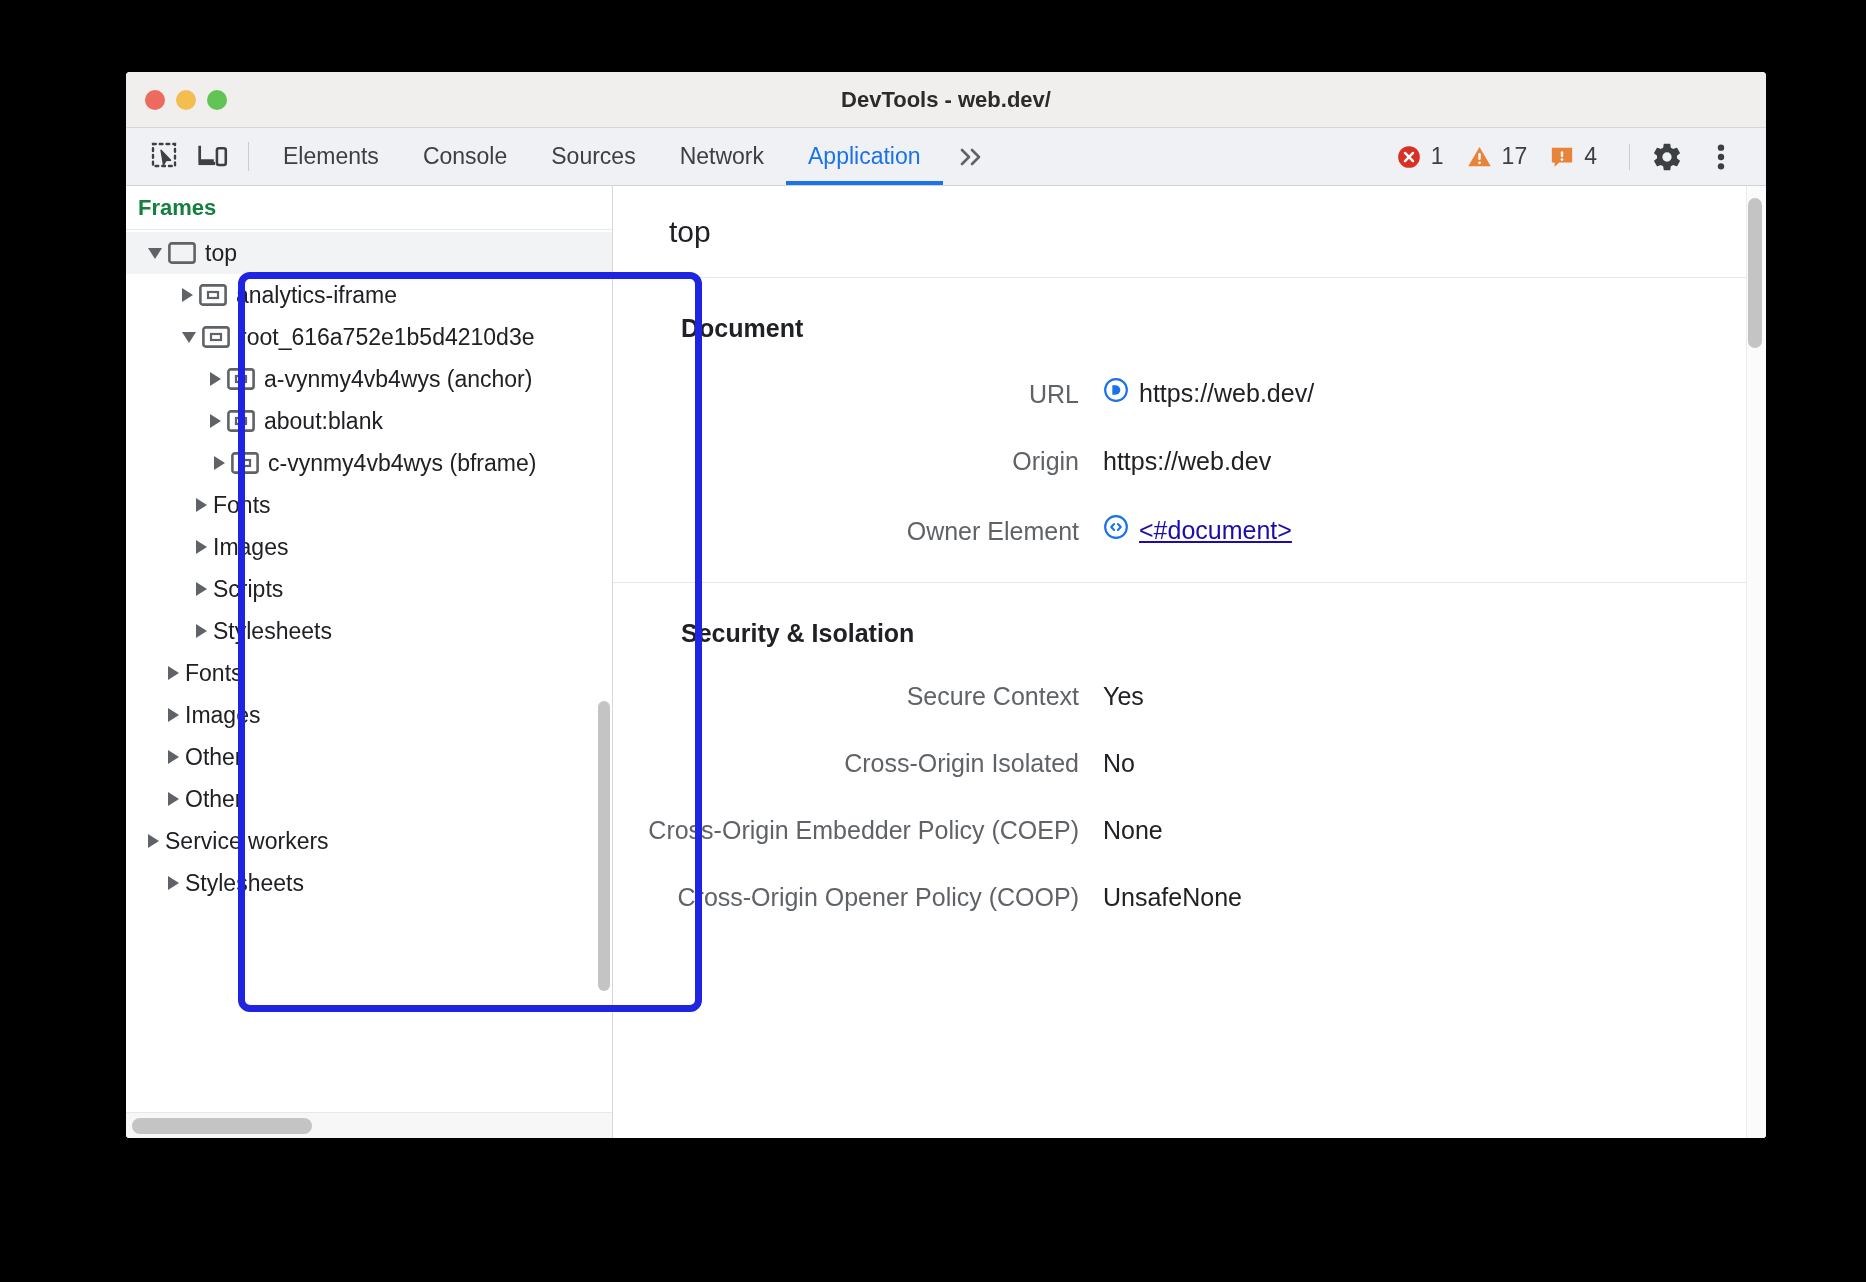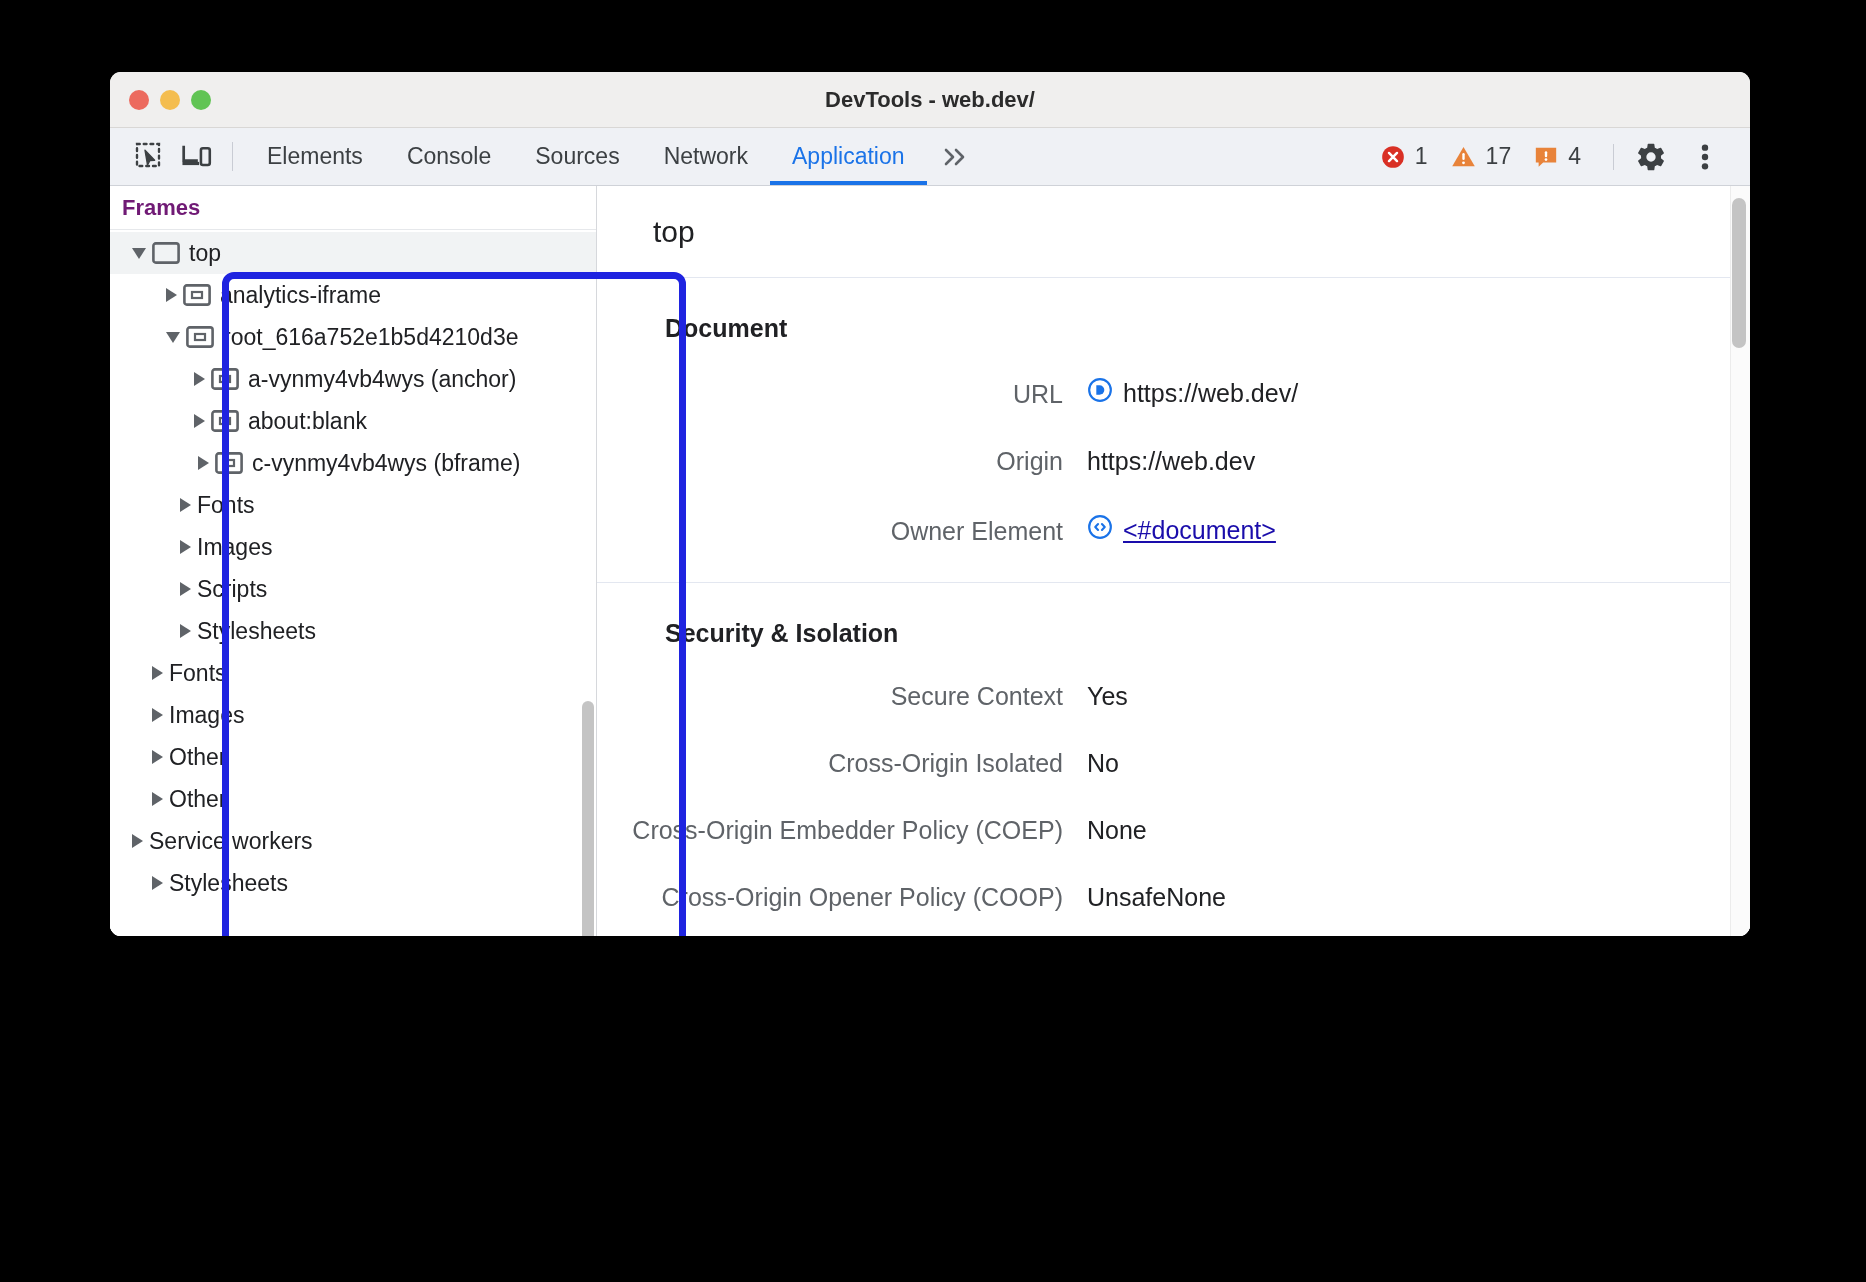--- a/index.html
+++ b/index.html
@@ -7,24 +7,24 @@
     margin: 0; padding: 0;
     width: 1866px; height: 1282px;
     background: #000000;
     font-family: "Liberation Sans", sans-serif;
     overflow: hidden;
   }
 
   
   #window {
     position: absolute;
-    left: 110px; top: 72px;
-    width: 1640px; height: 864px;
+    left: 126px; top: 72px;
+    width: 1640px; height: 1066px;
     background: #ffffff;
-    border-radius: 11px;
+    border-radius: 4px;
     overflow: hidden;
     box-shadow: 0 10px 40px rgba(0,0,0,0.5);
   }
   #titlebar {
     position: relative;
     height: 56px;
     background: #f0efee;
     border-bottom: 1px solid #d9d7d5;
     display: flex;
     align-items: center;
@@ -120,21 +120,21 @@
     flex: 0 0 487px;
     background: #ffffff;
     border-right: 1px solid #d6d8dc;
     display: flex;
     flex-direction: column;
   }
   #frames-header {
     height: 44px;
     display: flex; align-items: center;
     padding-left: 12px;
-    font-size: 22px; font-weight: bold; color: #701a75;
+    font-size: 22px; font-weight: bold; color: #15803d;
     background: #ffffff;
     border-bottom: 1px solid #e6e8eb;
   }
   #tree-scroll {
     position: relative;
     flex: 1 1 auto;
     overflow: hidden;
     background: #ffffff;
   }
   #tree {

